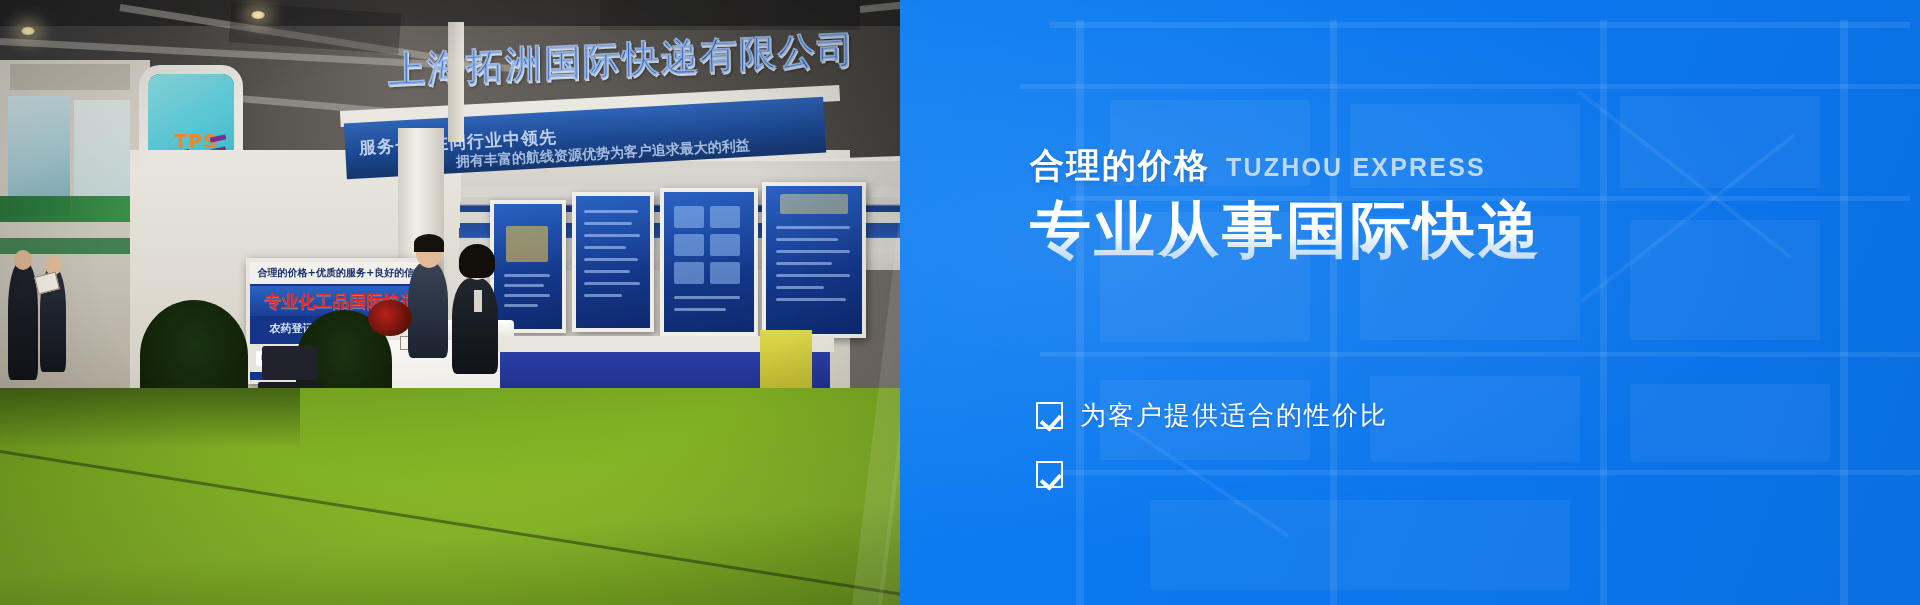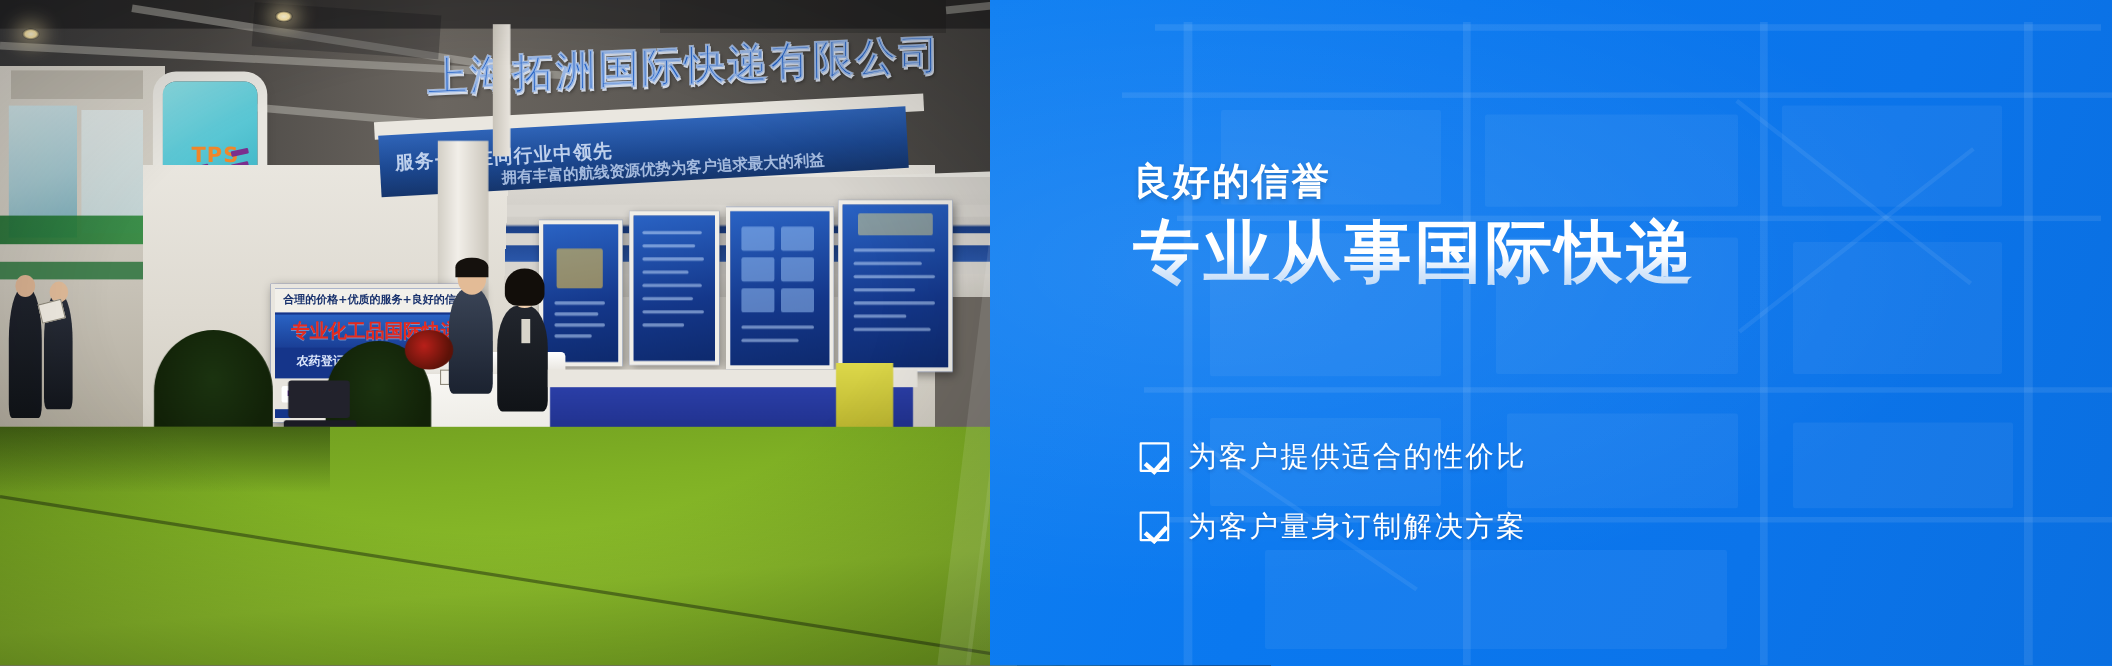--- a/index.html
+++ b/index.html
@@ -440,33 +440,33 @@
     <div class="rack-box" style="left:730px;top:220px;width:190px;height:120px;"></div>
     <div class="rack-box" style="left:200px;top:380px;width:210px;height:80px;"></div>
     <div class="rack-box" style="left:470px;top:376px;width:210px;height:86px;"></div>
     <div class="rack-box" style="left:730px;top:384px;width:200px;height:78px;"></div>
     <div class="rack-box" style="left:250px;top:500px;width:420px;height:90px;"></div>
   </div>
 
   <div class="content">
 
     <div class="brandrow">
-      <div class="brand-cn">良好的信誉</div>
+      <div class="brand-cn">合理的价格</div>
+      <div class="brand-en">TUZHOU EXPRESS</div>
     </div>
 
     <div class="headline-shadow">专业从事国际快递</div>
     <div class="headline">专业从事国际快递</div>
 
 
 
     <div class="bullets">
       <div class="bullet">
         <div class="chk"></div>
         <div class="bullet-txt">为客户提供适合的性价比</div>
       </div>
       <div class="bullet">
         <div class="chk"></div>
-        <div class="bullet-txt">为客户量身订制解决方案</div>
       </div>
     </div>
 
   </div>
 </div>
 
 </body></html>

